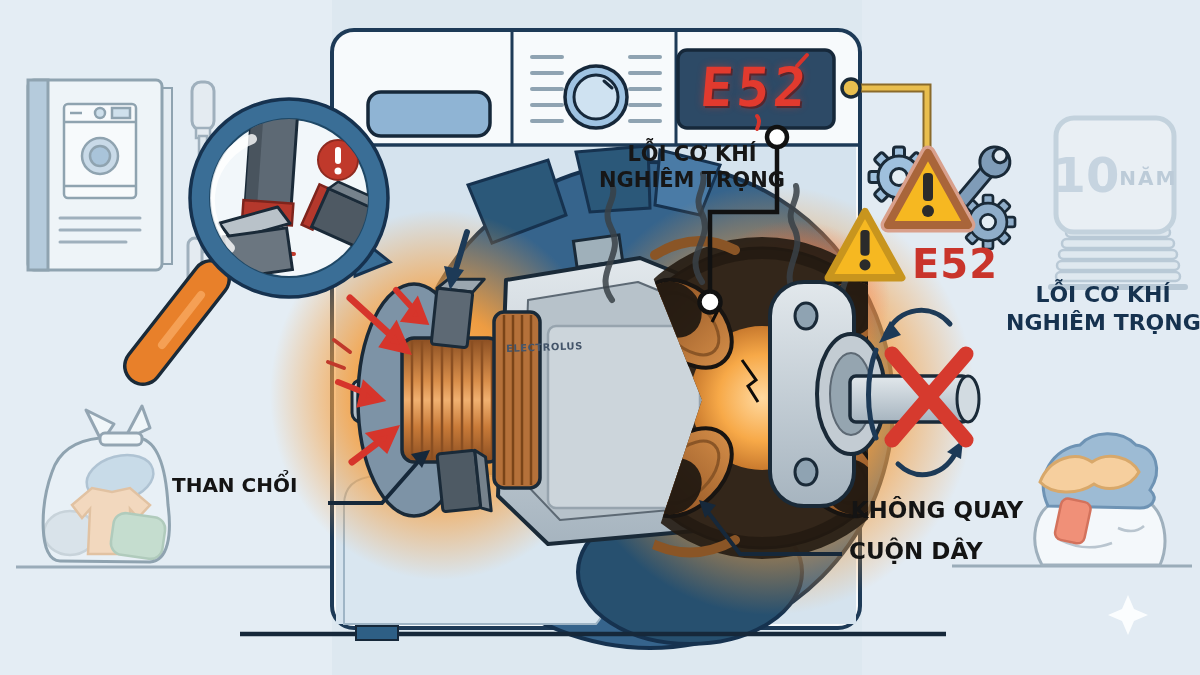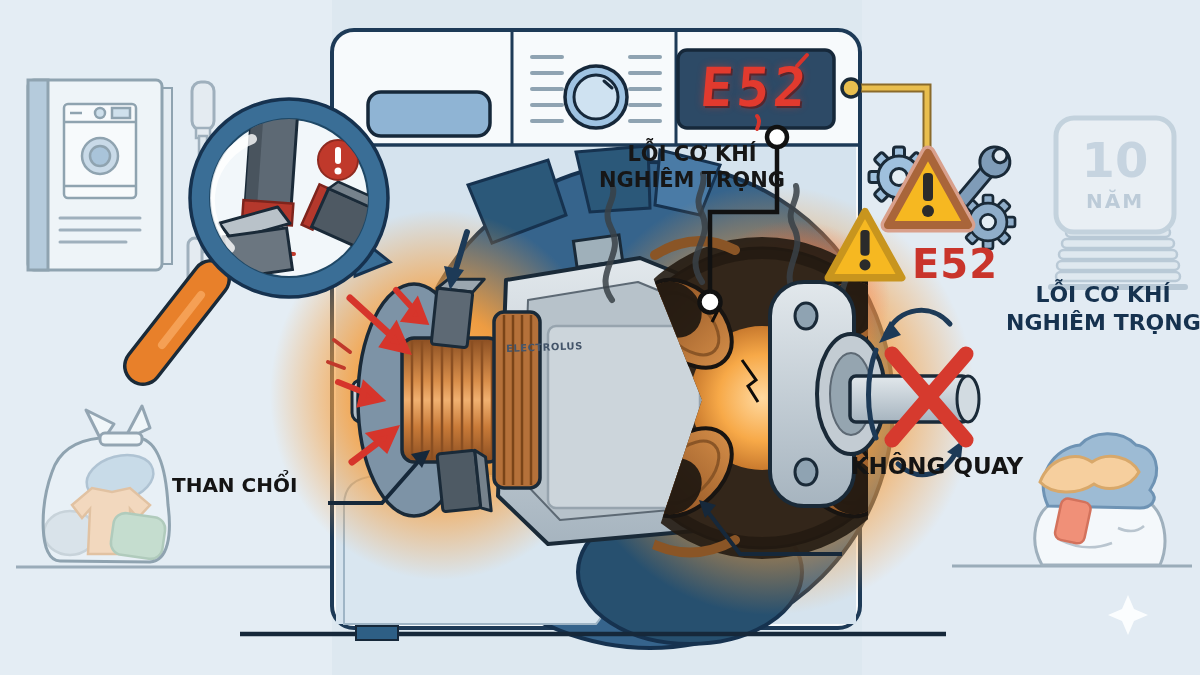--- a/index.html
+++ b/index.html
@@ -4,29 +4,29 @@
 <style>
   html,body{margin:0;padding:0;background:#cfd9e2;}
   .stage{position:relative;width:1200px;height:675px;overflow:hidden;
          background:#dde8f0;font-family:"DejaVu Sans","Liberation Sans",sans-serif;}
   .stage svg{position:absolute;left:0;top:0;}
   .label{position:absolute;font-weight:bold;color:#141414;line-height:1.2;
          font-family:"DejaVu Sans","Liberation Sans",sans-serif;white-space:nowrap;}
   .center-error{left:596px;top:141px;width:192px;font-size:21px;line-height:26px;text-align:center;color:#161616;}
   .right-error{left:1006px;top:281px;width:194px;font-size:22px;line-height:28px;text-align:center;color:#16324f;}
   .right-code{left:912px;top:240px;width:100px;font-size:40px;color:#c9342b;letter-spacing:1px;}
-  .khong-quay{left:846px;top:453px;width:182px;font-size:23px;text-align:center;}
+  .khong-quay{left:846px;top:497px;width:182px;font-size:23px;text-align:center;}
   .cuon-day{left:849px;top:537px;width:160px;font-size:23px;line-height:29px;text-align:left;}
   .than-choi{left:172px;top:472px;width:170px;font-size:20px;line-height:26px;}
   .display-code{left:676px;top:48px;width:158px;height:80px;display:flex;align-items:center;justify-content:center;
       font-family:"DejaVu Sans Mono","Liberation Mono",monospace;font-size:54px;font-weight:bold;color:#e23a2e;
       transform:skewX(-5deg);letter-spacing:4px;
       text-shadow:2px 2px 0 rgba(96,12,10,.55),0 0 9px rgba(230,60,40,.45);}
   .brand{left:506px;top:341px;width:110px;font-size:10px;letter-spacing:.5px;color:#44556a;transform:rotate(-2deg);}
-  .badge-box{left:1056px;top:118px;width:118px;height:114px;display:flex;flex-direction:column;
+  .badge-box{left:1056px;top:118px;width:118px;height:114px;display:flex;flex-direction:row;
       align-items:center;justify-content:center;}
   .badge-num{font-size:48px;line-height:46px;font-weight:bold;color:#c6d4e0;}
   .badge-unit{font-size:20px;font-weight:bold;color:#bccbd8;letter-spacing:2px;margin-top:6px;}
 </style>
 </head>
 <body>
 
 <div class="stage">
 
 <svg width="1200" height="675" viewBox="0 0 1200 675">
@@ -419,17 +419,18 @@
 <div class="label badge-box">
   <div class="badge-num">10</div>
   <div class="badge-unit">NĂM</div>
 </div>
 
 <div class="label than-choi">
   <div>THAN CHỔI</div>
 </div>
 
 <div class="label cuon-day">
+  <div>CUỘN DÂY</div>
 </div>
 
 <div class="label khong-quay">KHÔNG QUAY</div>
 
 </div>
 
 </body></html>

